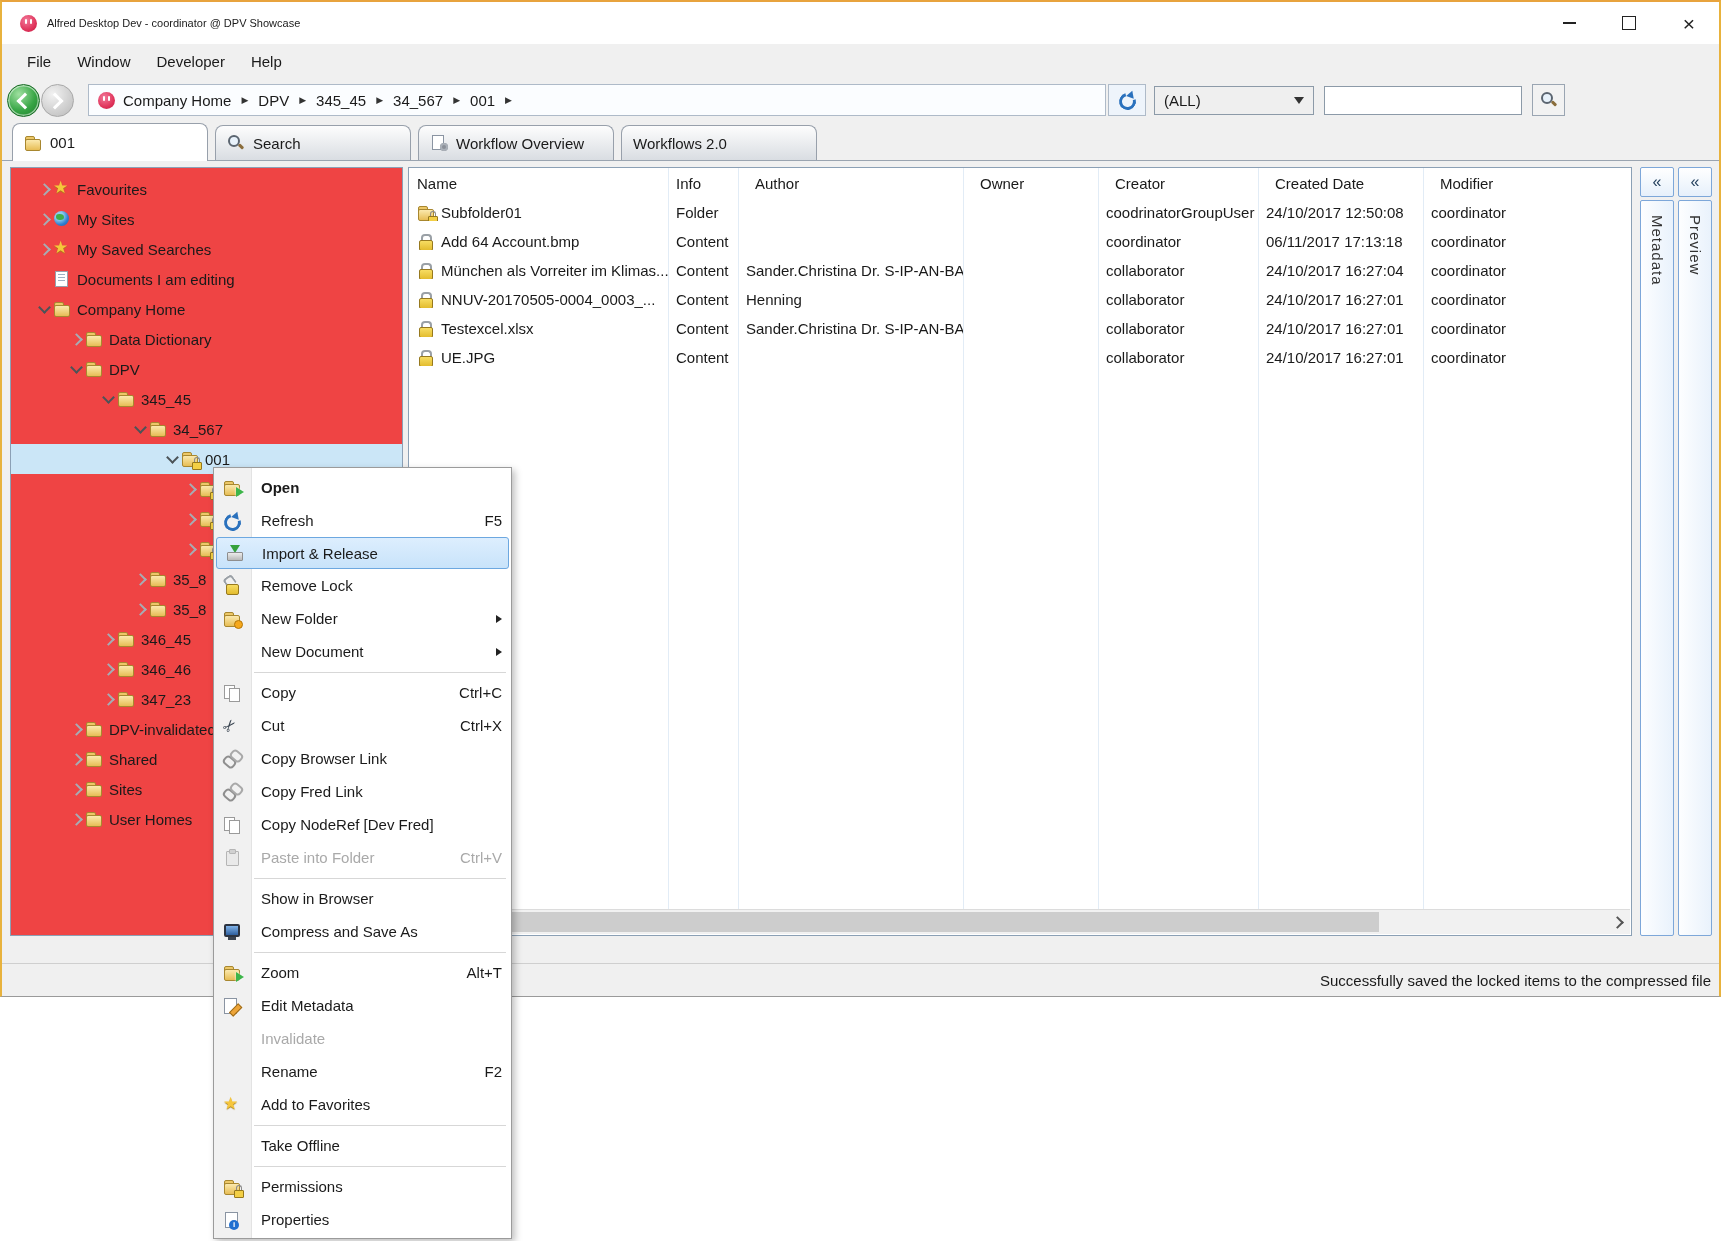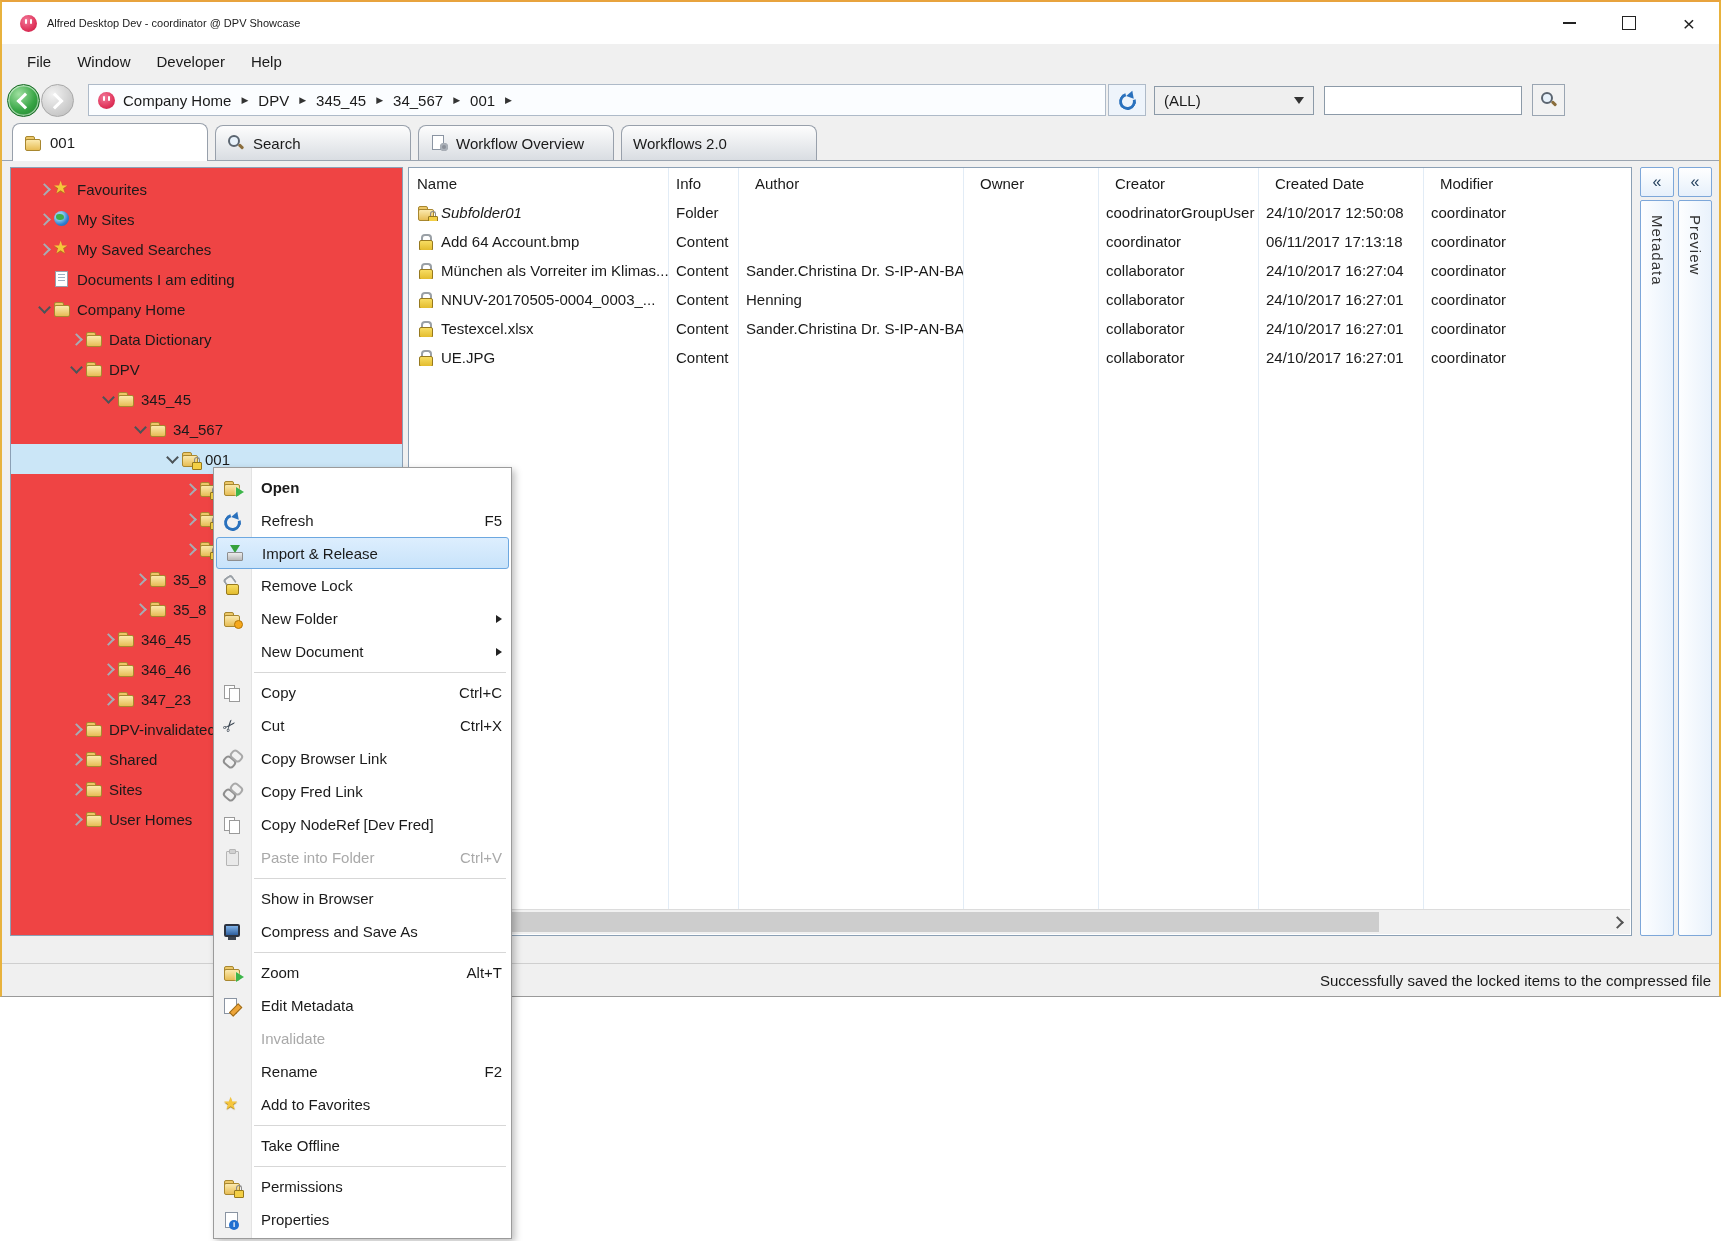--- a/index.html
+++ b/index.html
@@ -359,21 +359,21 @@
         <div class="tgrid-row thead">
           <div class="tcell" style="width: 259px;">Name</div>
           <div class="tcell" style="width: 70px;">Info</div>
           <div class="tcell" style="width: 225px; margin-left: 9px;">Author</div>
           <div class="tcell" style="width: 135px;">Owner</div>
           <div class="tcell" style="width: 160px;">Creator</div>
           <div class="tcell" style="width: 165px;">Created Date</div>
           <div class="tcell" style="width: 210px;">Modifier</div>
         </div>
         <div class="tgrid-row tbody-row">
-          <div class="tcell" style="width: 259px; font-style: italic;">
+          <div class="tcell" style="width: 259px;">
             <span class="ico ico-folder">
               <span class="badge-lock"></span>
             </span>
             <span>Subfolder01</span>
           </div>
           <div class="tcell" style="width: 70px;">
             <span>Folder</span>
           </div>
           <div class="tcell" style="width: 225px;">
             <span></span>

